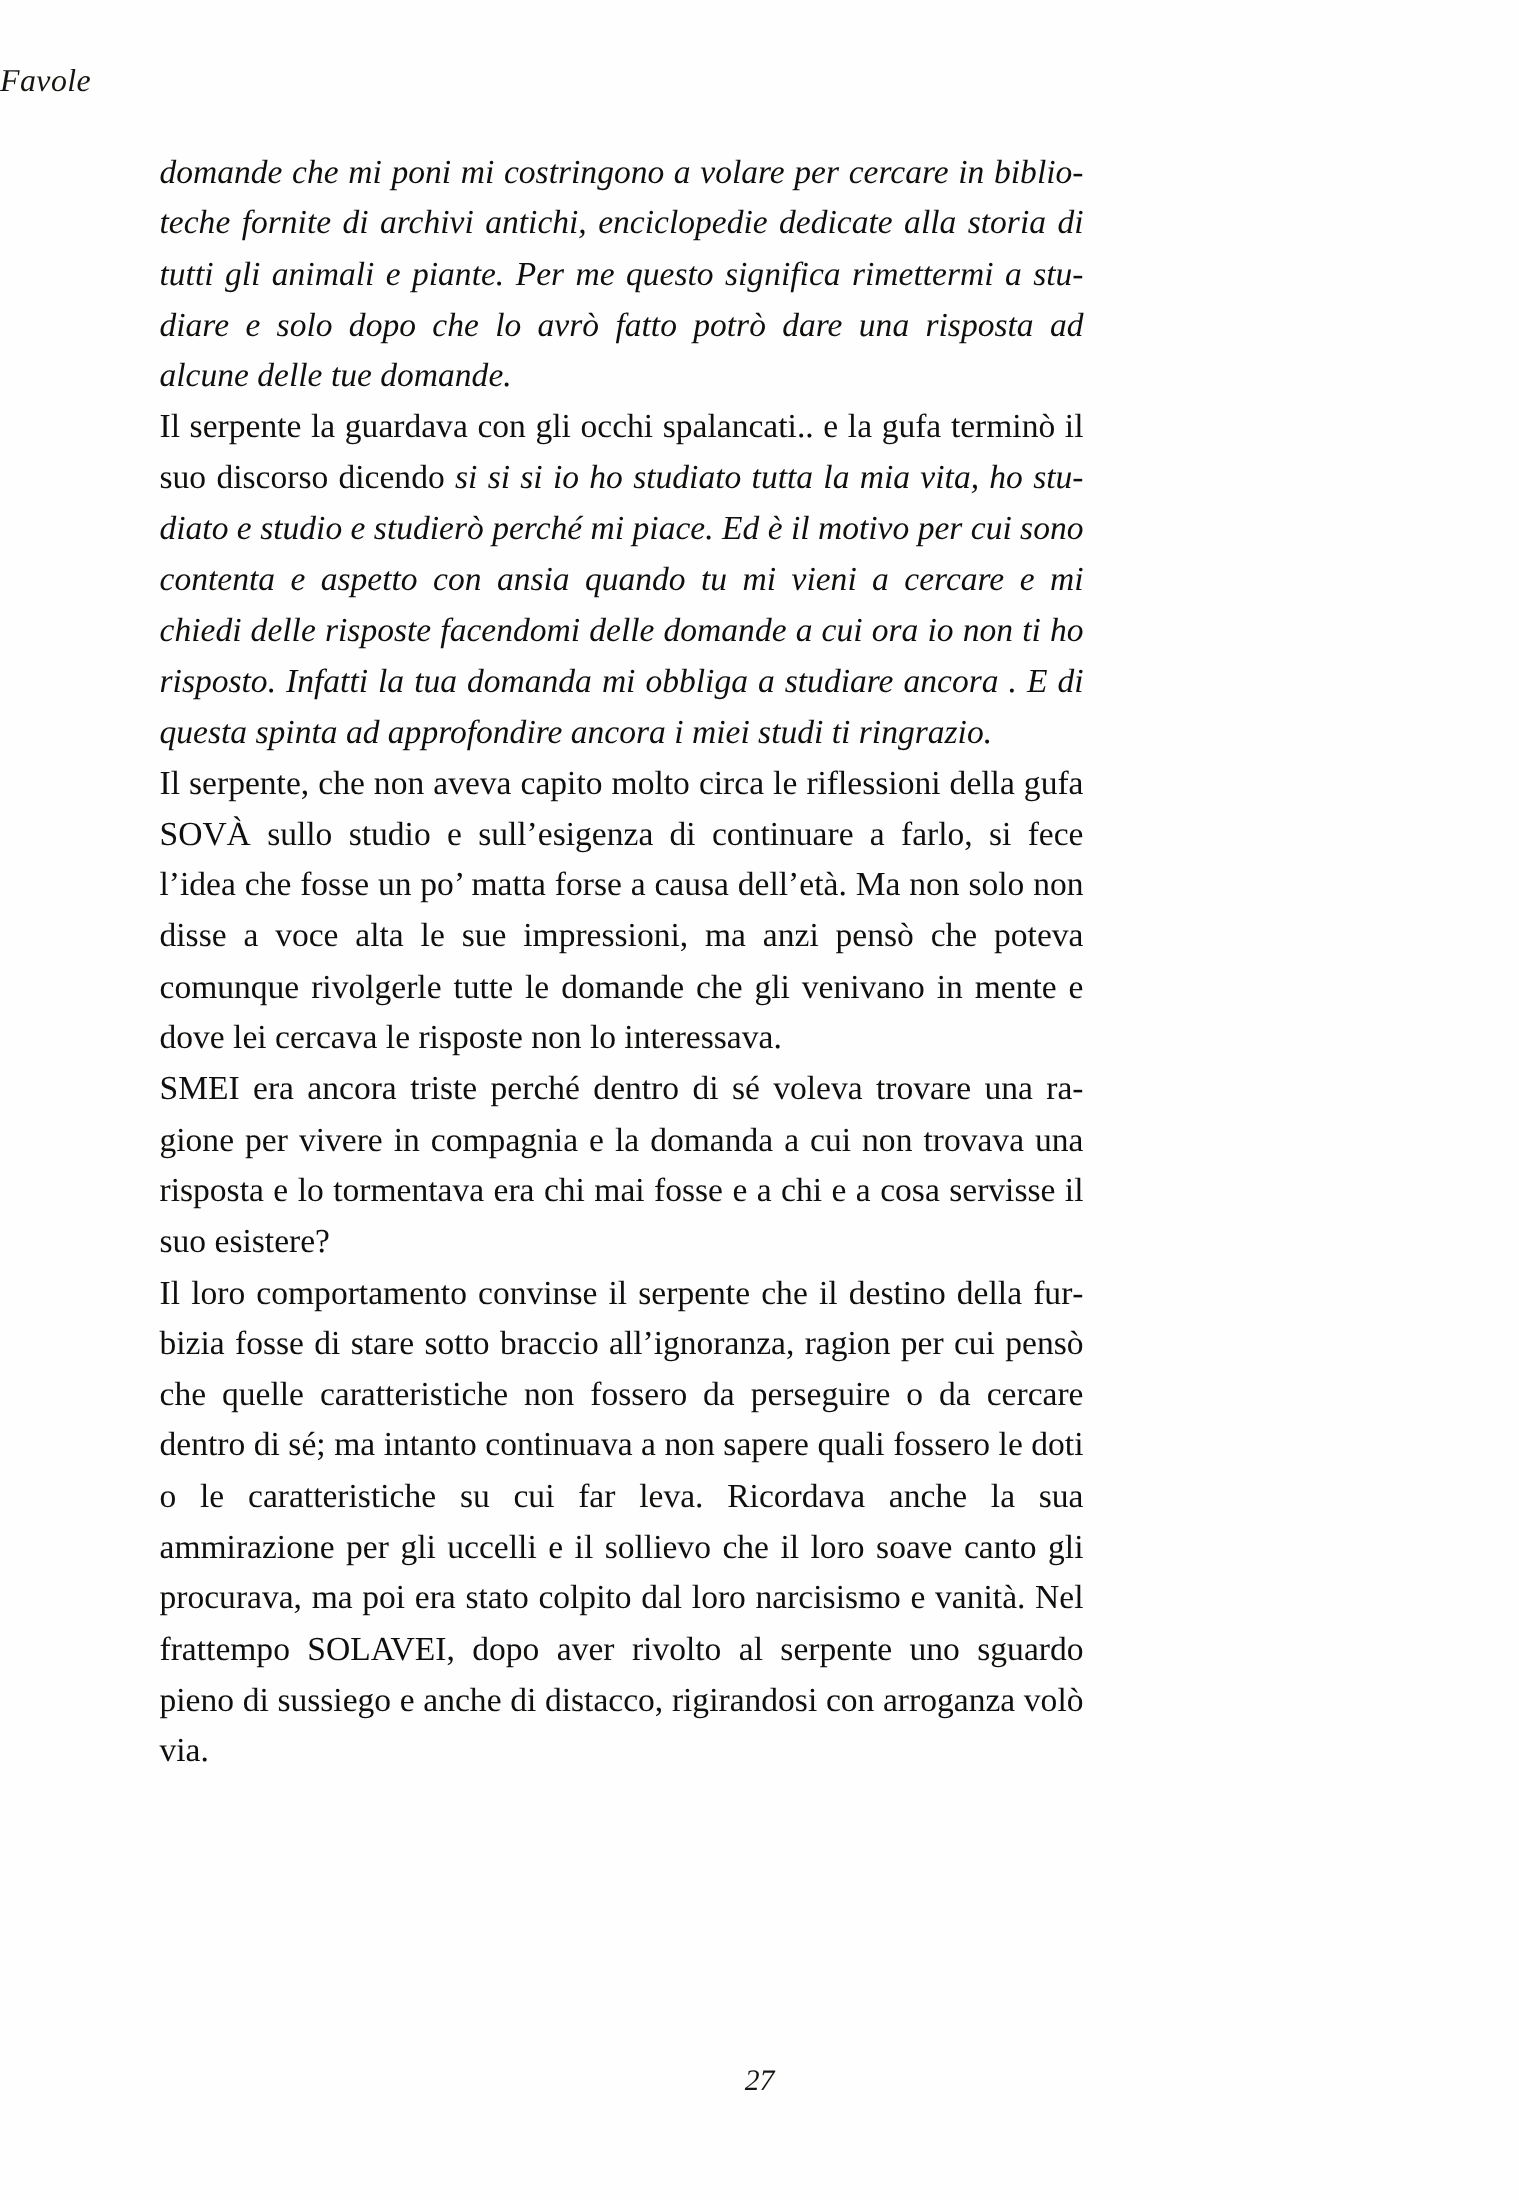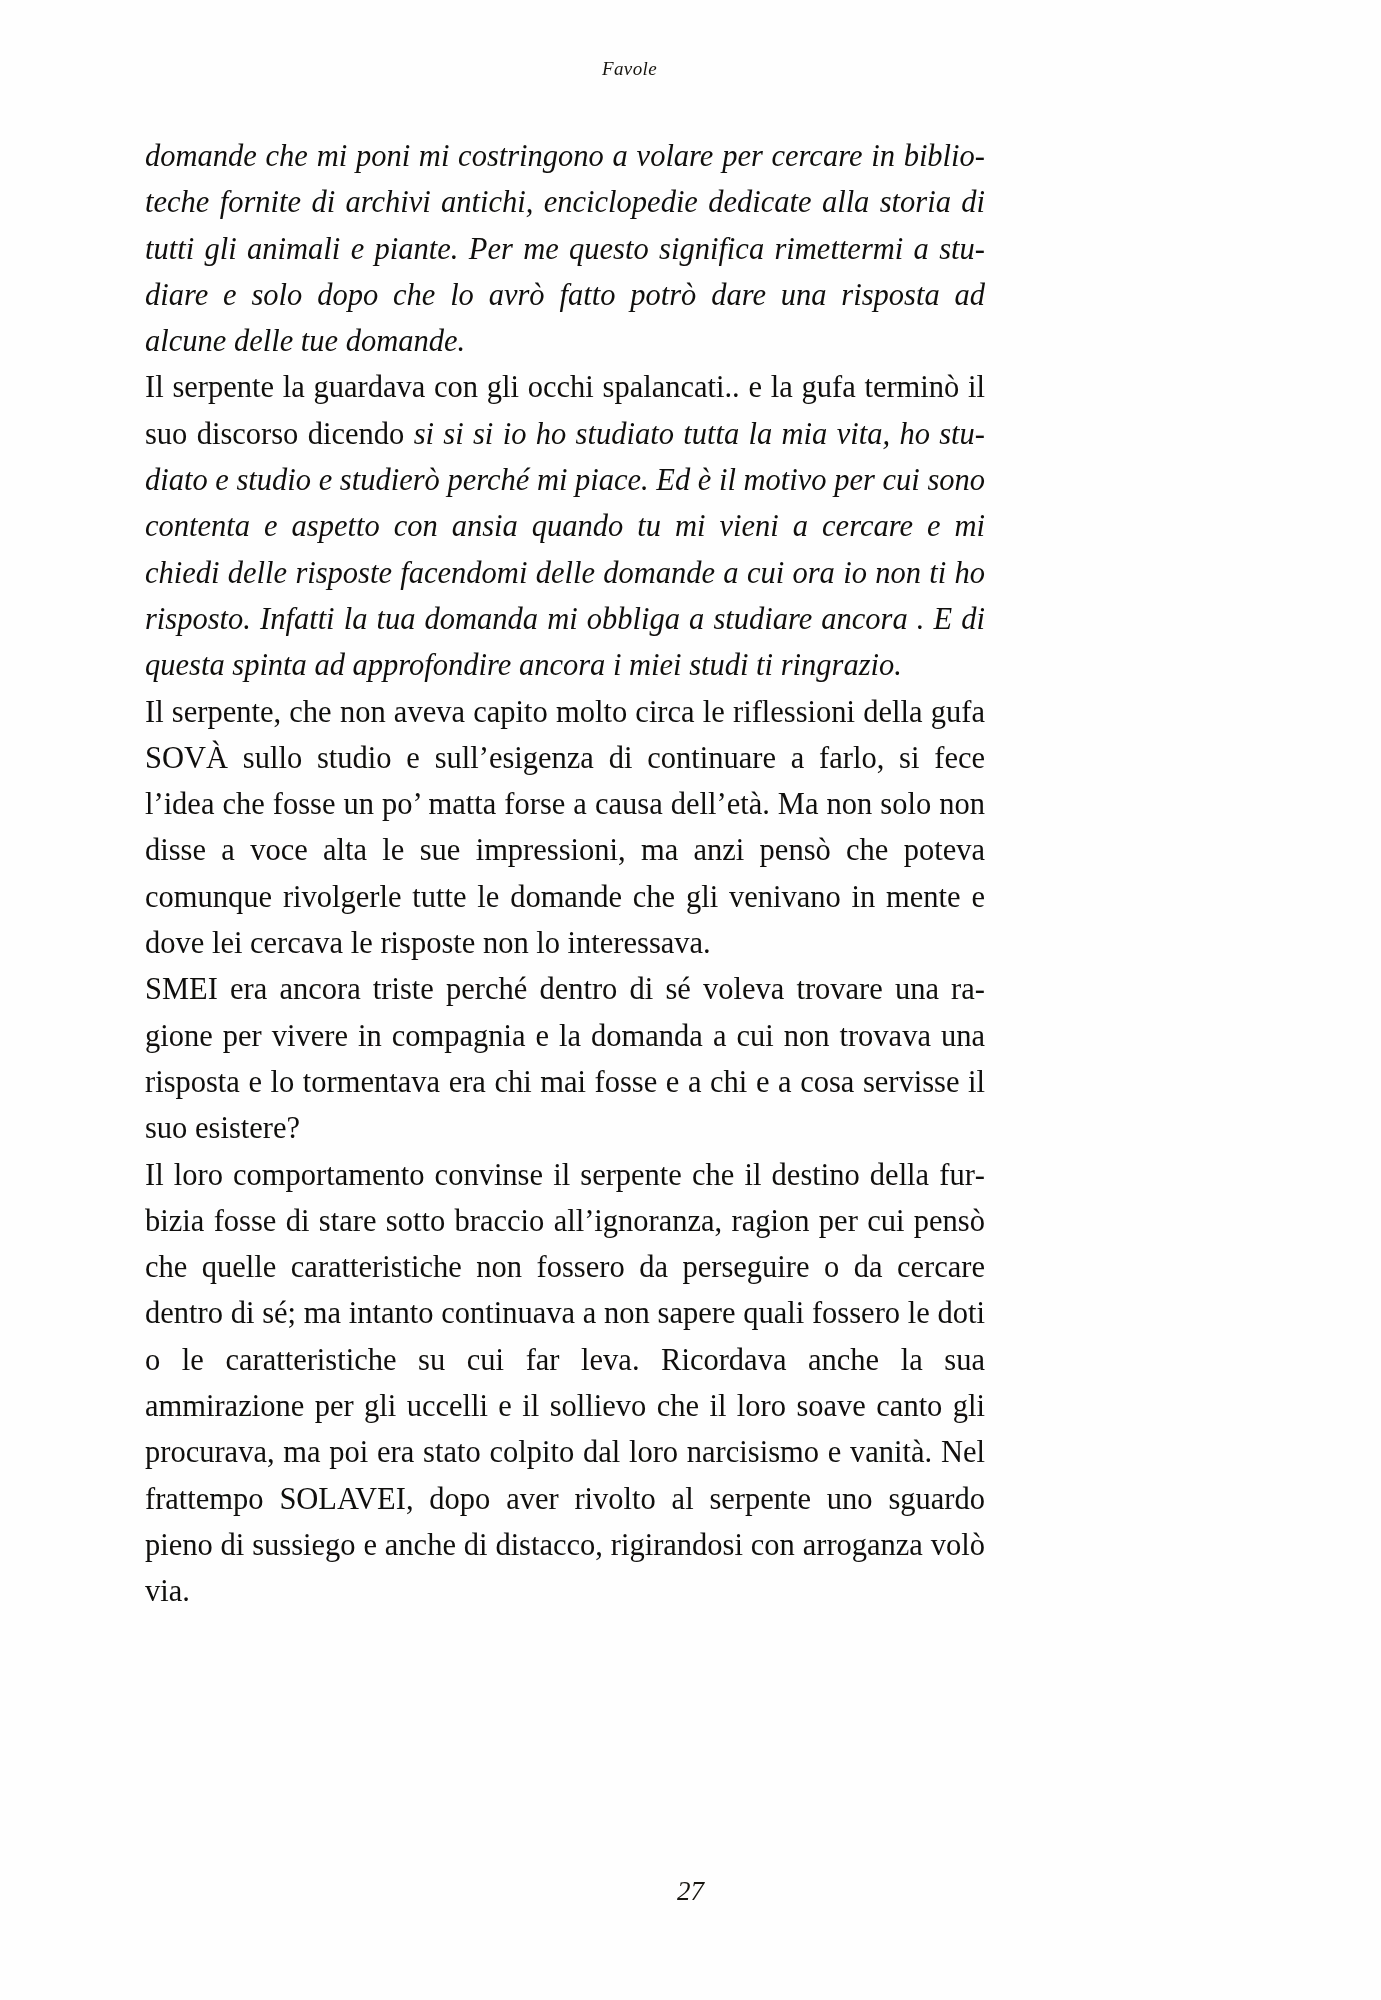--- a/index.html
+++ b/index.html
@@ -20,23 +20,23 @@
     height: 2000px;
     background: #fefefe;
     box-sizing: border-box;
     overflow: hidden;
   }
   .running-head {
     position: absolute;
     top: 58px;
     left: 0;
     width: 1259px;
-    text-align: center;
+    text-align: left;
     font-style: italic;
-    font-size: 19px;
+    font-size: 29px;
     letter-spacing: 0.4px;
     color: #17150f;
   }
   .text-block {
     position: absolute;
     top: 133px;
     left: 145px;
     width: 840px;
   }
   p.para {

